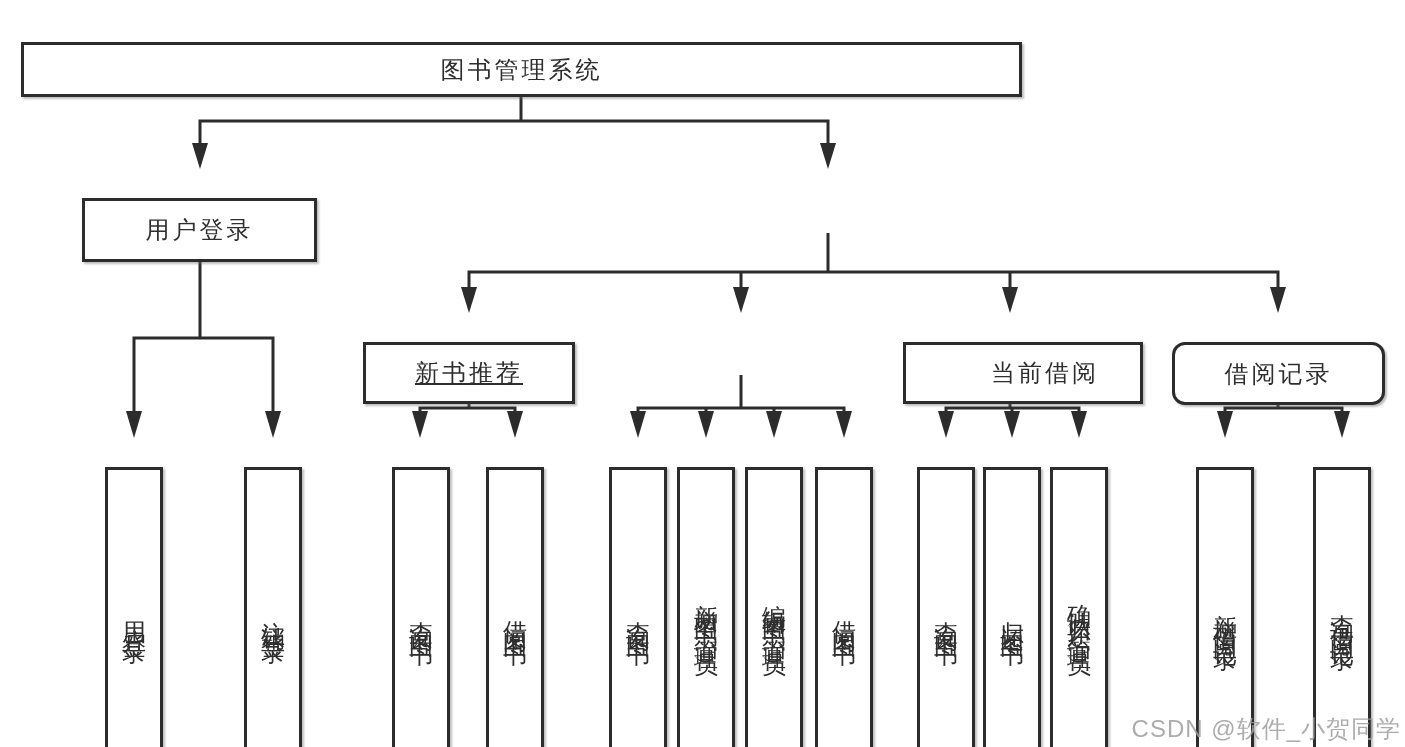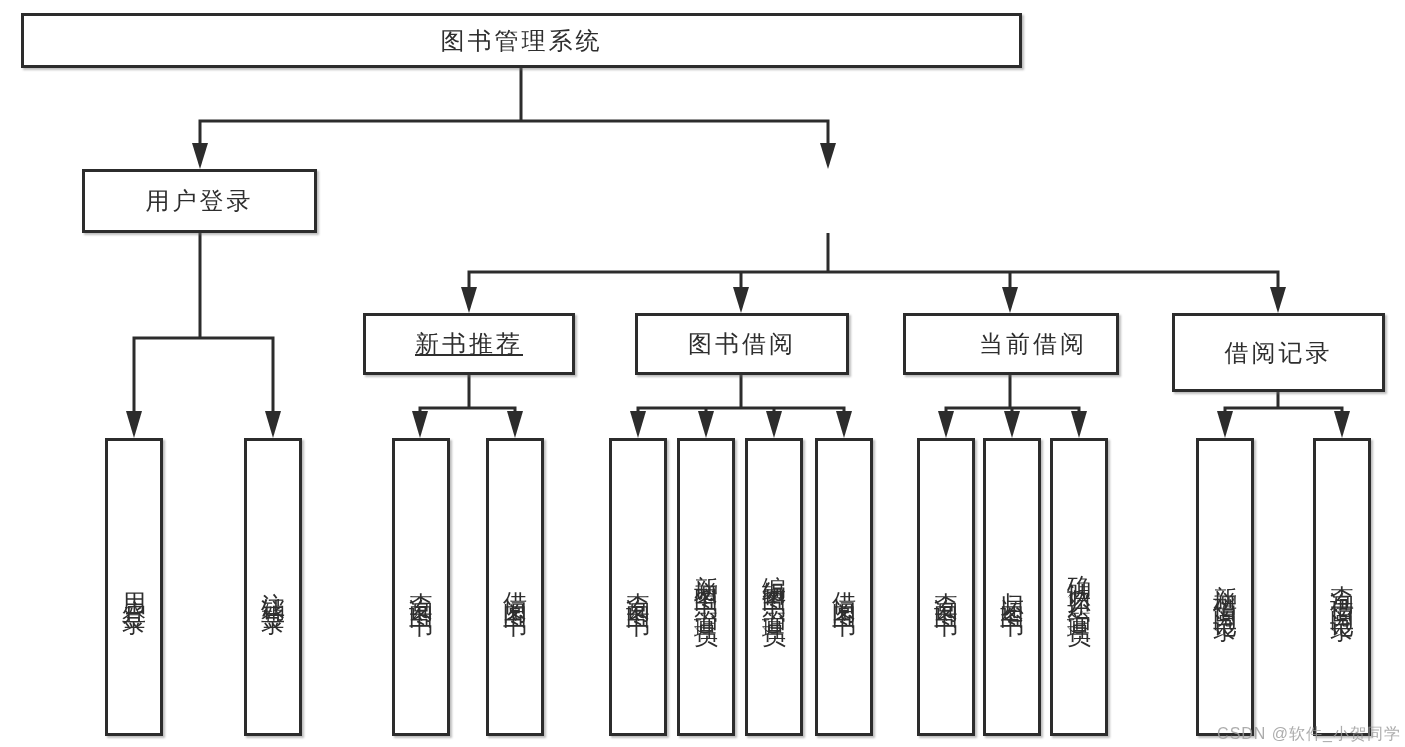--- a/index.html
+++ b/index.html
@@ -33,38 +33,39 @@
   .node {
     position: absolute;
     box-sizing: border-box;
     border: 3px solid #2c2c2c;
     background: #ffffff;
     display: flex;
     align-items: center;
     justify-content: center;
     color: #2e2e2e;
     box-shadow: 2px 2px 2px rgba(110,110,110,0.45);
+    margin-top: 29px;
   }
   .node.h .label {
     font-size: 24px;
     letter-spacing: 3px;
     white-space: nowrap;
   }
   .node.v .label {
     writing-mode: vertical-lr;
     text-orientation: mixed;
     font-size: 24px;
     letter-spacing: 7px;
     line-height: 1;
   }
   .watermark {
     position: absolute;
     right: 4px;
     bottom: 2px;
-    font-size: 16px;
+    font-size: 24px;
     letter-spacing: 1px;
     color: rgba(158,158,158,0.85);
     z-index: 5;
     white-space: nowrap;
   }
 </style>
 </head>
 <body>
 
 <div class="canvas">
@@ -117,27 +118,24 @@
     <span class="label">图书管理系统</span>
   </div>
 
   <div class="node h" style="left:82px; top:169px; width:235px; height:64px;">
     <span class="label">用户登录</span>
   </div>
 
   <div class="node h" style="left:363px; top:313px; width:212px; height:62px;text-decoration:underline;">
     <span class="label">新书推荐</span>
   </div>
-  <div class="node h" style="left:635px; top:313px; width:214px; height:62px;">
-    <span class="label">图书借阅</span>
-  </div>
-  <div class="node h" style="left:903px; top:313px; width:216px; height:62px;padding-left:44px;">
+  <div class="node h" style="left:903px; top:313px; width:240px; height:62px;padding-left:44px;">
     <span class="label">当前借阅</span>
   </div>
-  <div class="node h" style="left:1172px; top:313px; width:213px; height:79px;">
+  <div class="node h" style="left:1172px; top:313px; width:213px; height:63px;border-radius:13px;">
     <span class="label">借阅记录</span>
   </div>
 
   <div class="node v" style="left:105px; top:438px; width:58px; height:298px;">
     <span class="label">用户登录</span>
   </div>
   <div class="node v" style="left:244px; top:438px; width:58px; height:298px;">
     <span class="label">注销登录</span>
   </div>
   <div class="node v" style="left:392px; top:438px; width:58px; height:298px;">

